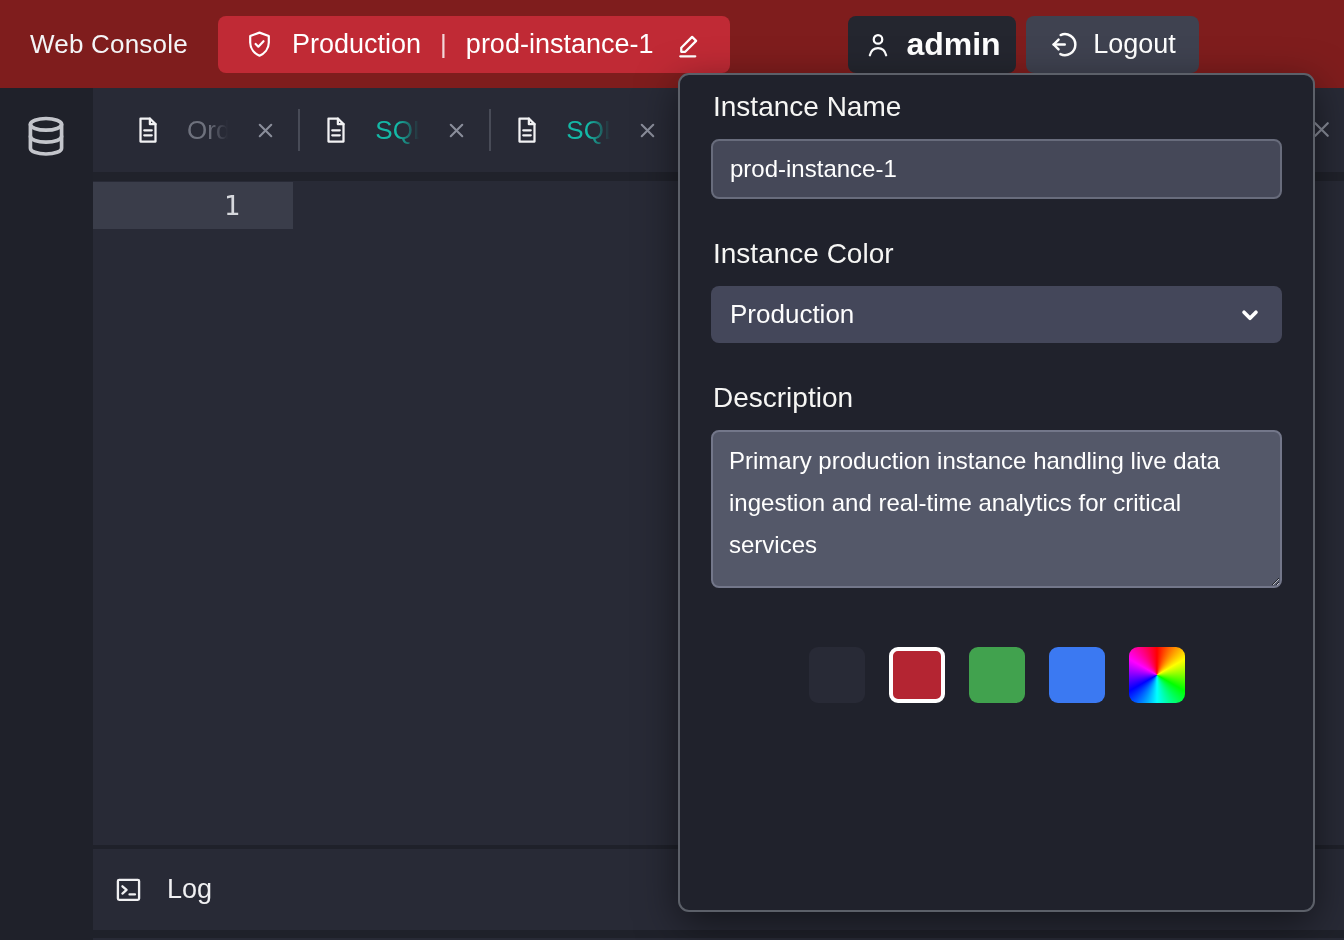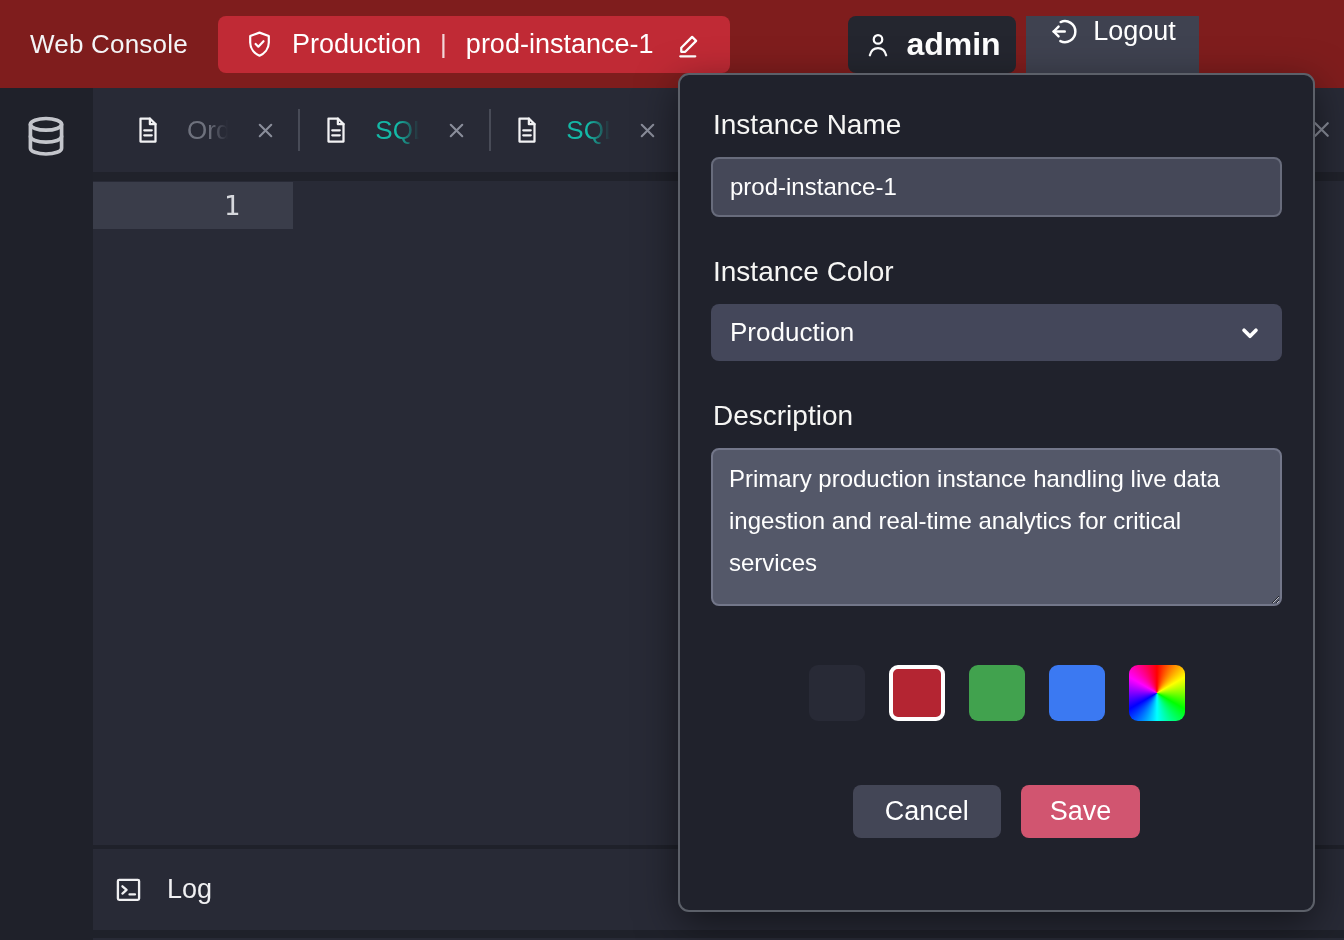--- a/index.html
+++ b/index.html
@@ -24,22 +24,22 @@
   }
   .badge-sep { font-size:26px; color:#f3d7d9; font-weight:300; padding:0 2px; }
   .user-btn {
     position:absolute; left:848px; top:16px; width:168px; height:57px;
     background:#24262f; border-radius:8px;
     display:flex; align-items:center; justify-content:center; gap:13px;
     font-size:32px; font-weight:700; color:#fff; cursor:pointer;
   }
   .logout-btn {
     position:absolute; left:1026px; top:16px; width:173px; height:57px;
-    background:#3f4250; border-radius:0;
-    display:flex; justify-content:center; gap:13px;
+    background:#3f4250; border-radius:8px;
+    display:flex; align-items:center; justify-content:center; gap:13px;
     font-size:27px; color:#fff; cursor:pointer;
   }
 
   
   .sidebar { position:absolute; left:0; top:88px; width:93px; height:852px; background:#1f212a; }
   .db-icon { margin:26px 0 0 24px; }
 
   
   .main { position:absolute; left:93px; top:88px; width:1251px; height:852px; background:#282a36; display:flex; flex-direction:column; }
   .tabbar { height:84px; position:relative; display:flex; align-items:center; }
@@ -66,21 +66,21 @@
   .log-divider { height:4px; background:#1f212a; }
   .logbar { height:81px; background:#282a36; display:flex; align-items:center; gap:23px; padding-left:20px; }
   .log-label { font-size:27px; color:#f0f0f2; }
   .bottom-divider { height:8px; background:#1f212a; }
   .bottom-strip { flex:1; background:#282a36; }
 
   
   .dialog {
     position:absolute; left:678px; top:73px; width:637px; height:839px;
     background:#20222c; border:2px solid #5c6069; border-radius:11px;
-    padding:34px 31px; z-index:10;
+    padding:16px 31px; z-index:10;
     box-shadow:0 12px 40px rgba(0,0,0,.5);
   }
   .field-label { font-size:28px; color:#f6f6f4; margin:0 0 16px 2px; }
   .text-input {
     width:100%; height:60px; background:#454858; border:2px solid #686c7c; border-radius:8px;
     color:#fff; font-size:24px; padding:0 17px; font-family:inherit; outline:none;
   }
   .spacer-lg { height:39px; }
   .spacer-md { height:36px; }
   .select {
@@ -278,17 +278,13 @@
 
   <div class="spacer-md"></div>
   <div class="swatch-row" id="swatch-row">
       <div class="swatch" style="background: rgb(40, 42, 54);"></div>
       <div class="swatch selected" style="background: rgb(180, 37, 50);"></div>
       <div class="swatch" style="background: rgb(65, 162, 78);"></div>
       <div class="swatch" style="background: rgb(59, 121, 242);"></div>
       <div class="swatch rainbow"></div>
     </div>
 
-  <div class="btn-row">
-    <button class="btn btn-cancel">Cancel</button>
-    <button class="btn btn-save">Save</button>
-  </div>
 </div>
 
 </body></html>

